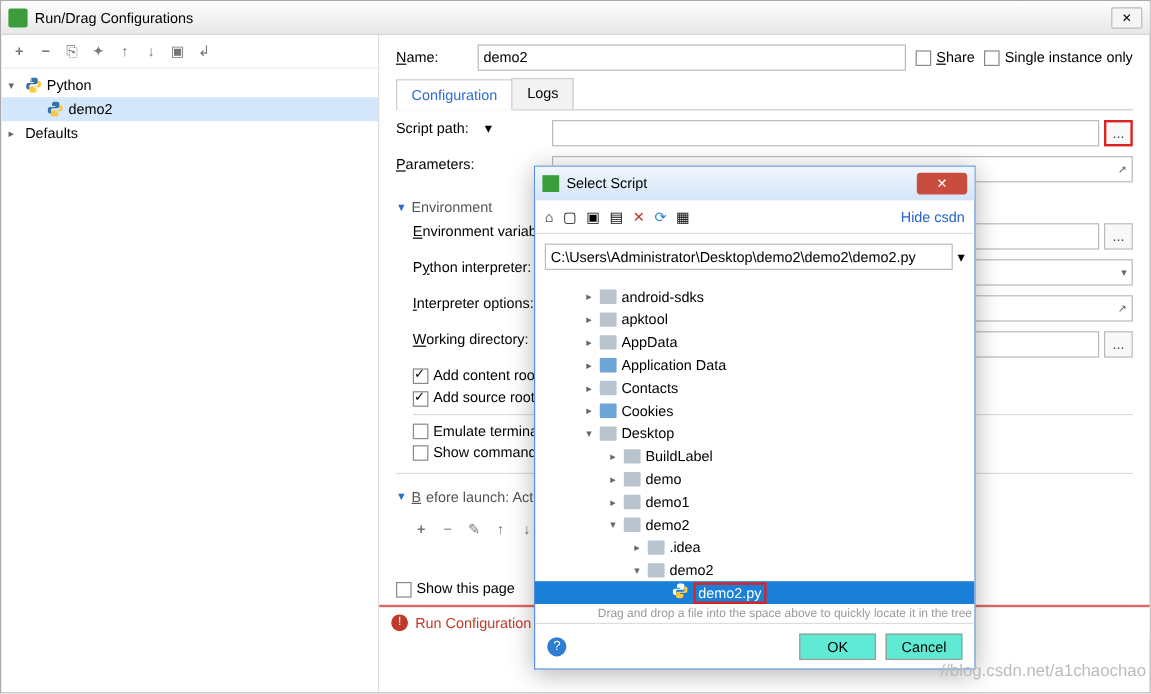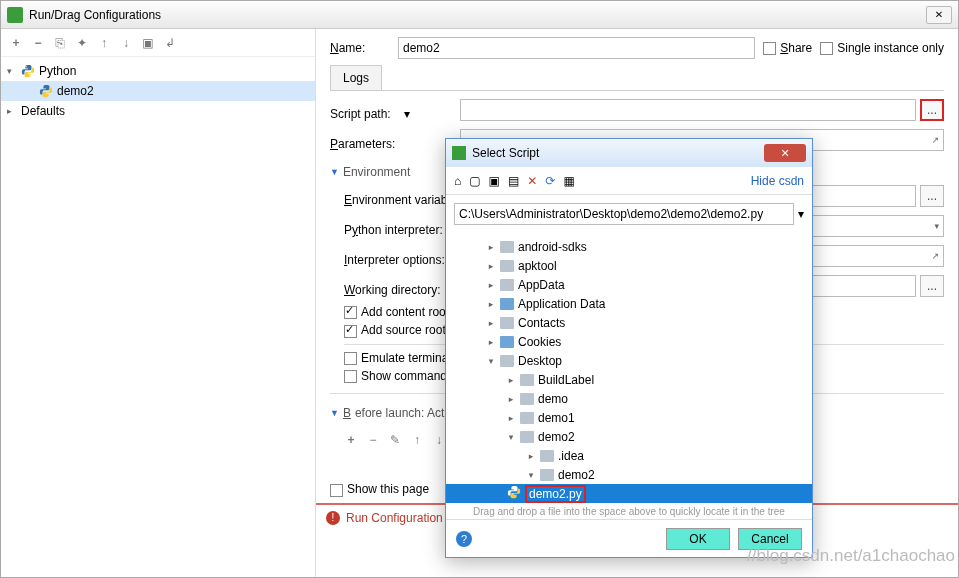--- a/index.html
+++ b/index.html
@@ -23,21 +23,21 @@
 .right{flex:1;display:flex;flex-direction:column;padding:8px 14px 0 14px;position:relative}
 .row{display:flex;align-items:center;margin-bottom:6px;gap:8px}
 .lbl{min-width:60px}
 .u{text-decoration:underline}
 .inp{border:1px solid #bbb;height:22px;padding:0 4px;background:#fff}
 .cb{width:13px;height:13px;border:1px solid #888;display:inline-block;margin-right:4px;vertical-align:middle;position:relative}
 .cb.ck::after{content:"✓";position:absolute;top:-3px;left:0;font-size:11px}
 .tabs{display:flex;border-bottom:1px solid #ccc;margin-bottom:8px}
 .tab{padding:5px 12px;border:1px solid #ccc;border-bottom:none;background:#f3f3f3;margin-right:-1px}
 .tab.act{background:#fff;color:#2e6bd2;border-bottom:1px solid #fff;position:relative;top:1px}
-.frow{display:flex;align-items:flex-end;margin-bottom:8px}
+.frow{display:flex;align-items:flex-start;margin-bottom:8px}
 .flbl{width:130px}
 .drop{border:1px solid #bbb;height:22px;flex:1;background:#fff;display:flex;align-items:center;justify-content:flex-end;padding-right:4px;color:#666;font-size:9px}
 .dots{width:24px;height:22px;border:1px solid #bbb;margin-left:4px;display:flex;align-items:center;justify-content:center;color:#444;background:#f8f8f8}
 .hilite{border:2px solid #d22}
 .sect{color:#555;margin:6px 0;display:flex;align-items:center;gap:4px}
 .sect .arr{color:#2e6bd2;font-size:9px}
 .indent{padding-left:14px}
 .sep{height:1px;background:#ddd;margin:6px 0}
 .footerr{border-top:2px solid #d66;background:#fff;padding:6px 10px;color:#c0392b;display:flex;align-items:center;gap:6px}
 .errico{width:14px;height:14px;background:#c0392b;border-radius:50%;color:#fff;display:flex;align-items:center;justify-content:center;font-size:10px}
@@ -52,21 +52,21 @@
 .dlg .link{color:#2764c7}
 .dlg .path{margin:8px 8px;display:flex;align-items:center}
 .dlg .path input{flex:1;border:1px solid #bbb;height:22px;padding:0 4px}
 .dlg .ftree{flex:1;overflow:auto;padding:4px 0}
 .fn{display:flex;align-items:center;height:19px;gap:4px}
 .fn .ch{width:10px;font-size:9px;color:#666;text-align:center}
 .fn .fico{width:14px;height:12px;background:#b9c4ce;border-radius:1px}
 .fn .fico.sp{background:#6da5d6}
 .fn.sel{background:#1a7fd6;color:#fff}
 .selbox{border:2px solid #d22;padding:0 2px}
-.dlg .hint{font-size:10px;color:#999;text-align:center;padding:2px}
+.dlg .hint{font-size:10px;color:#999;text-align:right;padding:2px}
 .dlg .btns{height:38px;border-top:1px solid #ddd;display:flex;align-items:center;justify-content:flex-end;padding:0 10px;gap:8px}
 .dlg .btn{width:64px;height:22px;border:1px solid #999;background:#5eead4;display:flex;align-items:center;justify-content:center}
 .dlg .helpico{width:16px;height:16px;border-radius:50%;background:#2d7dd2;color:#fff;display:flex;align-items:center;justify-content:center;margin-right:auto;font-size:11px}
 svg.py{width:14px;height:14px}
 </style>
 </head>
 <body>
 
 <div class="win">
   <div class="titlebar">
@@ -112,20 +112,21 @@
       </div>
     </div>
     <div class="right">
       <div class="row">
         <span class="lbl"><span class="u">N</span>ame:</span>
         <input class="inp" style="flex: 1 1 0%;" value="demo2">
         <label><span class="cb"></span><span class="u">S</span>hare</label>
         <label><span class="cb"></span>Single instance only</label>
       </div>
       <div class="tabs">
+        <div class="tab act">Configuration</div>
         <div class="tab">Logs</div>
       </div>
       <div class="frow">
         <span class="flbl"><span>Script path:</span> &nbsp;&nbsp;&nbsp;▾</span>
         <input class="inp" style="flex: 1 1 0%;">
         <span class="dots hilite">...</span>
       </div>
       <div class="frow">
         <span class="flbl"><span class="u">P</span>arameters:</span>
         <div class="drop">↗</div>
@@ -259,21 +260,21 @@
       <div class="fn" style="padding-left: 80px;">
         <span class="ch">▸</span>
         <span class="fico"></span>
         <span>.idea</span>
       </div>
       <div class="fn" style="padding-left: 80px;">
         <span class="ch">▾</span>
         <span class="fico"></span>
         <span>demo2</span>
       </div>
-      <div class="fn sel" style="padding-left: 47px;">
+      <div class="fn sel" style="padding-left: 100px;">
         <span class="ch"></span>
         <span><svg width="14" height="14" viewBox="0 0 16 16">
             <path fill="#fff" d="M8 1c-2 0-3 .5-3 2v2h3v1H3c-1.5 0-2 1-2 3s.5 3 2 3h1V9c0-1.5 1-2 2-2h4c1 0 2-.5 2-2V3c0-1.5-1-2-3-2H8z"></path>
             <path fill="#f7ca3e" d="M8 15c2 0 3-.5 3-2v-2H8v-1h5c1.5 0 2-1 2-3s-.5-3-2-3h-1v3c0 1.5-1 2-2 2H6c-1 0-2 .5-2 2v2c0 1.5 1 2 3 2h1z"></path>
           </svg></span>
         <span class="selbox"><span>demo2.py</span></span>
       </div>
       <div class="fn" style="padding-left: 80px;">
         <span class="ch">▸</span>
         <span class="fico"></span>
@@ -281,13 +282,13 @@
       </div>
     </div>
   <div class="hint">Drag and drop a file into the space above to quickly locate it in the tree</div>
   <div class="btns">
     <span class="helpico">?</span>
     <div class="btn">OK</div>
     <div class="btn">Cancel</div>
   </div>
 </div>
 
-<div style="position:absolute;right:4px;bottom:12px;color:#bbb;font-size:17px">//blog.csdn.net/a1chaochao</div>
+<div style="position:absolute;right:4px;bottom:12px;color:#bbb;font-size:14px">//blog.csdn.net/a1chaochao</div>
 
 </body></html>

